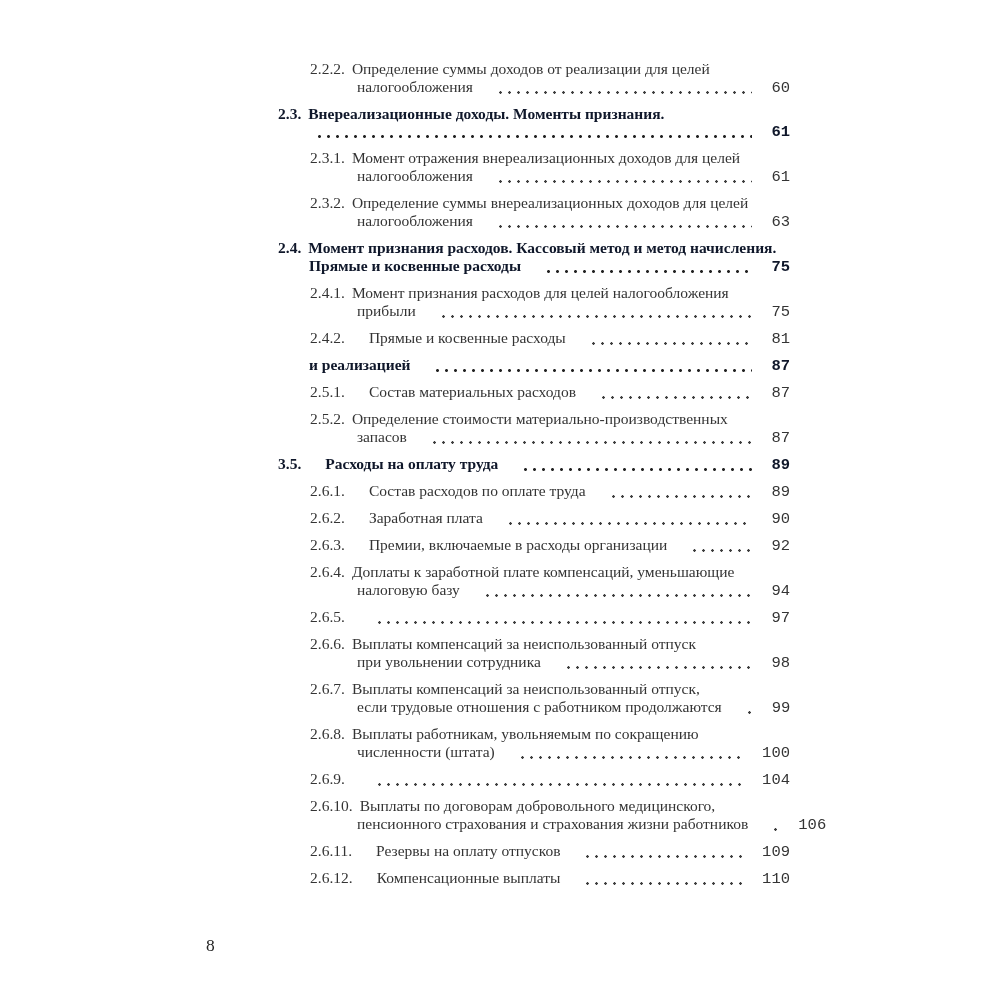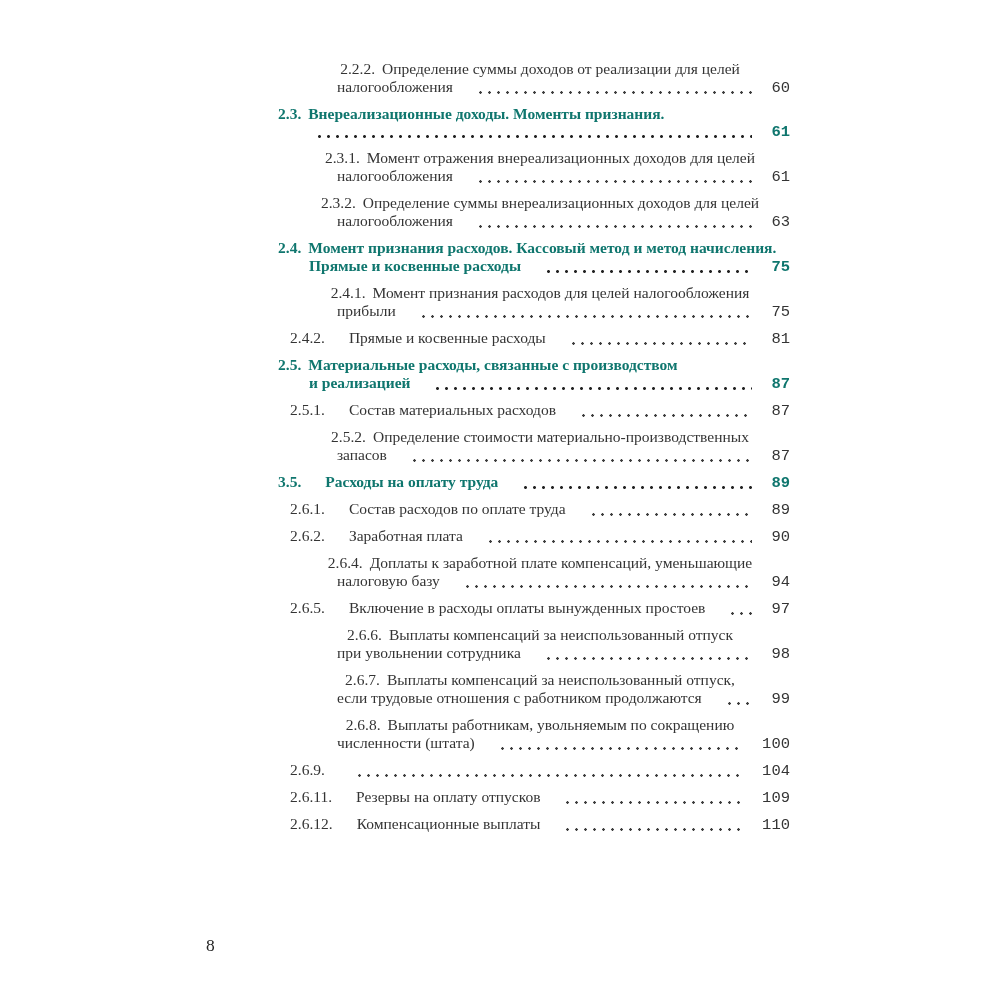--- a/index.html
+++ b/index.html
@@ -18,24 +18,24 @@
   }
   .toc {
     position: absolute;
     left: 278px;
     top: 60px;
     width: 512px;
     font-size: 15.5px;
     line-height: 18px;
   }
   .toc-entry { margin-bottom: 8px; }
-  .toc-entry.sub { margin-left: 12px; text-align: center; }
+  .toc-entry.sub { margin-left: 32px; }
   .toc-entry.bold {
     font-weight: 700;
-    color: #0f766e;
+    color: #0f172a;
   }
   .line { white-space: nowrap; }
   .line.last {
     display: flex;
     align-items: baseline;
     gap: 17px;
   }
   .toc-entry.sub .line.cont  { padding-left: 47px; }
   .toc-entry.bold .line.cont { padding-left: 31px; }
   .num { margin-right: 7px; }
@@ -118,21 +118,20 @@
       </div>
       <div class="toc-entry sub">
         <div class="line last">
           <span class="num">2.4.2.</span>
           <span class="txt">Прямые и косвенные расходы</span>
           <span class="leader"></span>
           <span class="pagenum">81</span>
         </div>
       </div>
       <div class="toc-entry bold">
-        <div class="line"><span class="num">2.5.</span><span class="txt">Материальные расходы, связанные с производством</span></div>
         <div class="line cont last">
           <span class="txt">и реализацией</span>
           <span class="leader"></span>
           <span class="pagenum">87</span>
         </div>
       </div>
       <div class="toc-entry sub">
         <div class="line last">
           <span class="num">2.5.1.</span>
           <span class="txt">Состав материальных расходов</span>
@@ -166,31 +165,38 @@
       </div>
       <div class="toc-entry sub">
         <div class="line last">
           <span class="num">2.6.2.</span>
           <span class="txt">Заработная плата</span>
           <span class="leader"></span>
           <span class="pagenum">90</span>
         </div>
       </div>
       <div class="toc-entry sub">
+        <div class="line last">
+          <span class="num">2.6.3.</span>
+          <span class="txt">Премии, включаемые в расходы организации</span>
+          <span class="leader"></span>
+          <span class="pagenum">92</span>
+        </div>
+      </div>
+      <div class="toc-entry sub">
         <div class="line"><span class="num">2.6.4.</span><span class="txt">Доплаты к заработной плате компенсаций, уменьшающие</span></div>
         <div class="line cont last">
           <span class="txt">налоговую базу</span>
           <span class="leader"></span>
           <span class="pagenum">94</span>
         </div>
       </div>
       <div class="toc-entry sub">
         <div class="line last">
           <span class="num">2.6.5.</span>
-          <span class="txt">Включение в расходы оплаты вынужденных простоев</span>
           <span class="leader"></span>
           <span class="pagenum">97</span>
         </div>
       </div>
       <div class="toc-entry sub">
         <div class="line"><span class="num">2.6.6.</span><span class="txt">Выплаты компенсаций за неиспользованный отпуск</span></div>
         <div class="line cont last">
           <span class="txt">при увольнении сотрудника</span>
           <span class="leader"></span>
           <span class="pagenum">98</span>
@@ -210,20 +216,28 @@
           <span class="txt">численности (штата)</span>
           <span class="leader"></span>
           <span class="pagenum">100</span>
         </div>
       </div>
       <div class="toc-entry sub">
         <div class="line last">
           <span class="num">2.6.9.</span>
           <span class="leader"></span>
           <span class="pagenum">104</span>
+        </div>
+      </div>
+      <div class="toc-entry sub">
+        <div class="line"><span class="num">2.6.10.</span><span class="txt">Выплаты по договорам добровольного медицинского,</span></div>
+        <div class="line cont last">
+          <span class="txt">пенсионного страхования и страхования жизни работников</span>
+          <span class="leader"></span>
+          <span class="pagenum">106</span>
         </div>
       </div>
       <div class="toc-entry sub">
         <div class="line last">
           <span class="num">2.6.11.</span>
           <span class="txt">Резервы на оплату отпусков</span>
           <span class="leader"></span>
           <span class="pagenum">109</span>
         </div>
       </div>

